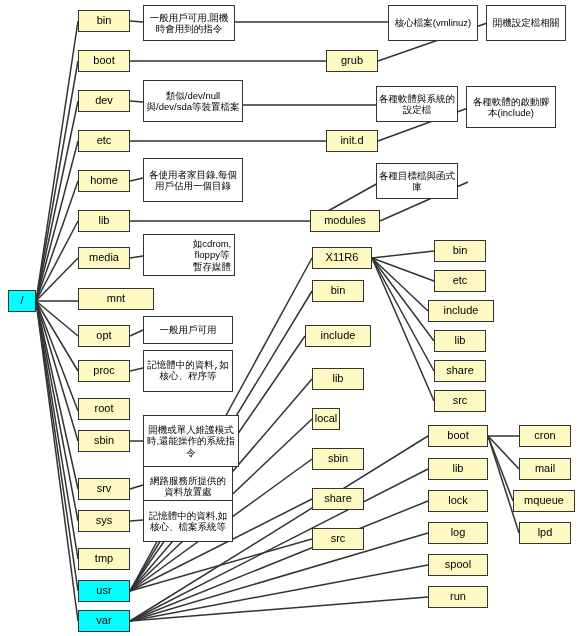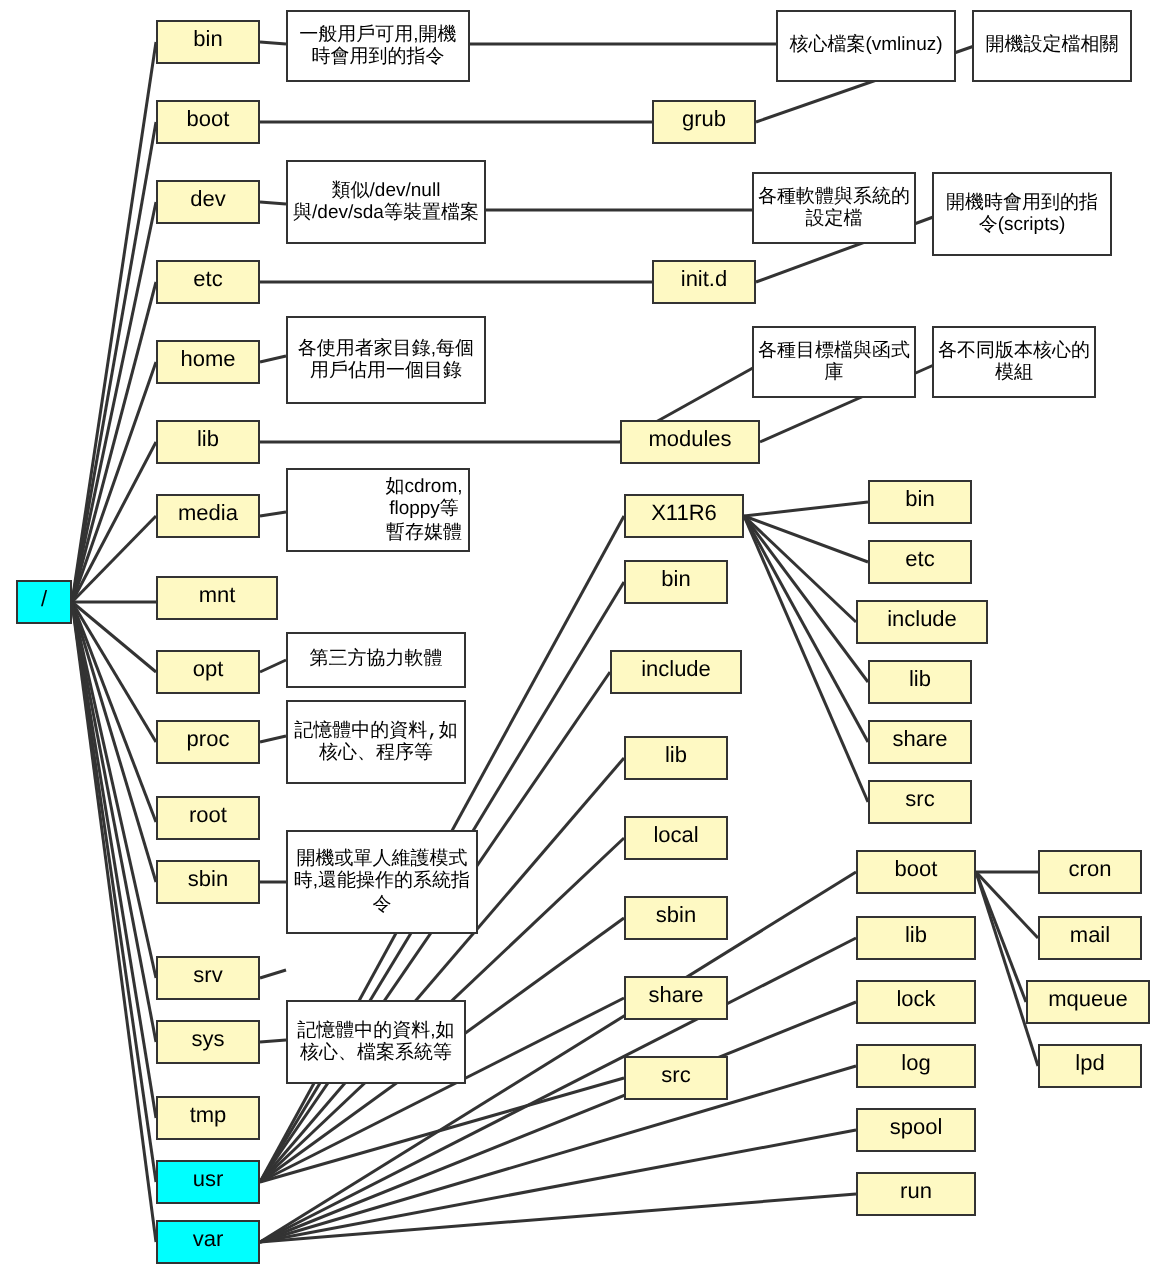--- a/index.html
+++ b/index.html
@@ -151,68 +151,68 @@
 
   <div class="node cyan" style="left:8px;top:290px;width:28px;height:22px;">/</div>
 
   <div class="node" style="left:78px;top:10px;width:52px;height:22px;">bin</div>
   <div class="node" style="left:78px;top:50px;width:52px;height:22px;">boot</div>
   <div class="node" style="left:78px;top:90px;width:52px;height:22px;">dev</div>
   <div class="node" style="left:78px;top:130px;width:52px;height:22px;">etc</div>
   <div class="node" style="left:78px;top:170px;width:52px;height:22px;">home</div>
   <div class="node" style="left:78px;top:210px;width:52px;height:22px;">lib</div>
   <div class="node" style="left:78px;top:247px;width:52px;height:22px;">media</div>
-  <div class="node" style="left:78px;top:288px;width:61px;height:22px;text-align:right;">mnt</div>
+  <div class="node" style="left:78px;top:288px;width:76px;height:22px;text-align:right;">mnt</div>
   <div class="node" style="left:78px;top:325px;width:52px;height:22px;">opt</div>
   <div class="node" style="left:78px;top:360px;width:52px;height:22px;">proc</div>
   <div class="node" style="left:78px;top:398px;width:52px;height:22px;text-align:right;">root</div>
   <div class="node" style="left:78px;top:430px;width:52px;height:22px;">sbin</div>
   <div class="node" style="left:78px;top:478px;width:52px;height:22px;">srv</div>
   <div class="node" style="left:78px;top:510px;width:52px;height:22px;">sys</div>
   <div class="node" style="left:78px;top:548px;width:52px;height:22px;">tmp</div>
   <div class="node cyan" style="left:78px;top:580px;width:52px;height:22px;">usr</div>
   <div class="node cyan" style="left:78px;top:610px;width:52px;height:22px;">var</div>
 
   <div class="node white" style="left:143px;top:5px;width:92px;height:36px;font-size:9.5px;">一般用戶可用,開機時會用到的指令</div>
 
   <div class="node white" style="left:388px;top:5px;width:90px;height:36px;font-size:9.5px;">核心檔案(vmlinuz)</div>
   <div class="node white" style="left:486px;top:5px;width:80px;height:36px;font-size:9.5px;">開機設定檔相關</div>
 
   <div class="node white" style="left:143px;top:80px;width:100px;height:42px;font-size:9.5px;">類似/dev/null與/dev/sda等裝置檔案</div>
 
   <div class="node white" style="left:376px;top:86px;width:82px;height:36px;font-size:9.5px;">各種軟體與系統的設定檔</div>
-  <div class="node white" style="left:466px;top:86px;width:90px;height:42px;font-size:9.5px;">開機時會用到的指令(scripts)</div>
+  <div class="node white" style="left:466px;top:86px;width:90px;height:42px;font-size:9.5px;">各種軟體的啟動腳本(include)</div>
 
   <div class="node white" style="left:143px;top:158px;width:100px;height:44px;font-size:9.5px;">各使用者家目錄,每個用戶佔用一個目錄</div>
 
   <div class="node white" style="left:376px;top:163px;width:82px;height:36px;font-size:9.5px;">各種目標檔與函式庫</div>
-  <div class="node white" style="left:466px;top:163px;width:82px;height:36px;font-size:9.5px;">各不同版本核心的模組</div>
 
   <div class="node white" style="left:143px;top:234px;width:92px;height:42px;font-size:9.5px;padding-left:48px;">如cdrom, floppy等暫存媒體</div>
 
-  <div class="node white" style="left:143px;top:316px;width:90px;height:28px;font-size:9.5px;">第三方協力軟體</div>
+  <div class="node white" style="left:143px;top:316px;width:90px;height:28px;font-size:9.5px;">一般用戶可用</div>
 
   <div class="node white" style="left:143px;top:350px;width:90px;height:42px;font-size:9.5px;font-family:Liberation Mono, monospace;">記憶體中的資料,如核心、程序等</div>
 
   <div class="node white" style="left:143px;top:415px;width:96px;height:52px;font-size:9.5px;">開機或單人維護模式時,還能操作的系統指令</div>
 
+  <div class="node white" style="left:143px;top:466px;width:90px;height:40px;font-size:9.5px;">網路服務所提供的資料放置處</div>
 
   <div class="node white" style="left:143px;top:500px;width:90px;height:42px;font-size:9.5px;">記憶體中的資料,如核心、檔案系統等</div>
 
   <div class="node" style="left:326px;top:50px;width:52px;height:22px;">grub</div>
 
   <div class="node" style="left:326px;top:130px;width:52px;height:22px;">init.d</div>
 
   <div class="node" style="left:310px;top:210px;width:70px;height:22px;">modules</div>
 
   <div class="node" style="left:312px;top:247px;width:60px;height:22px;">X11R6</div>
   <div class="node" style="left:312px;top:280px;width:52px;height:22px;">bin</div>
   <div class="node" style="left:305px;top:325px;width:66px;height:22px;">include</div>
   <div class="node" style="left:312px;top:368px;width:52px;height:22px;">lib</div>
-  <div class="node" style="left:312px;top:408px;width:52px;height:22px;">local</div>
+  <div class="node" style="left:312px;top:408px;width:28px;height:22px;">local</div>
   <div class="node" style="left:312px;top:448px;width:52px;height:22px;">sbin</div>
   <div class="node" style="left:312px;top:488px;width:52px;height:22px;">share</div>
   <div class="node" style="left:312px;top:528px;width:52px;height:22px;">src</div>
 
   <div class="node" style="left:434px;top:240px;width:52px;height:22px;">bin</div>
   <div class="node" style="left:434px;top:270px;width:52px;height:22px;">etc</div>
   <div class="node" style="left:428px;top:300px;width:66px;height:22px;">include</div>
   <div class="node" style="left:434px;top:330px;width:52px;height:22px;">lib</div>
   <div class="node" style="left:434px;top:360px;width:52px;height:22px;">share</div>
   <div class="node" style="left:434px;top:390px;width:52px;height:22px;">src</div>

